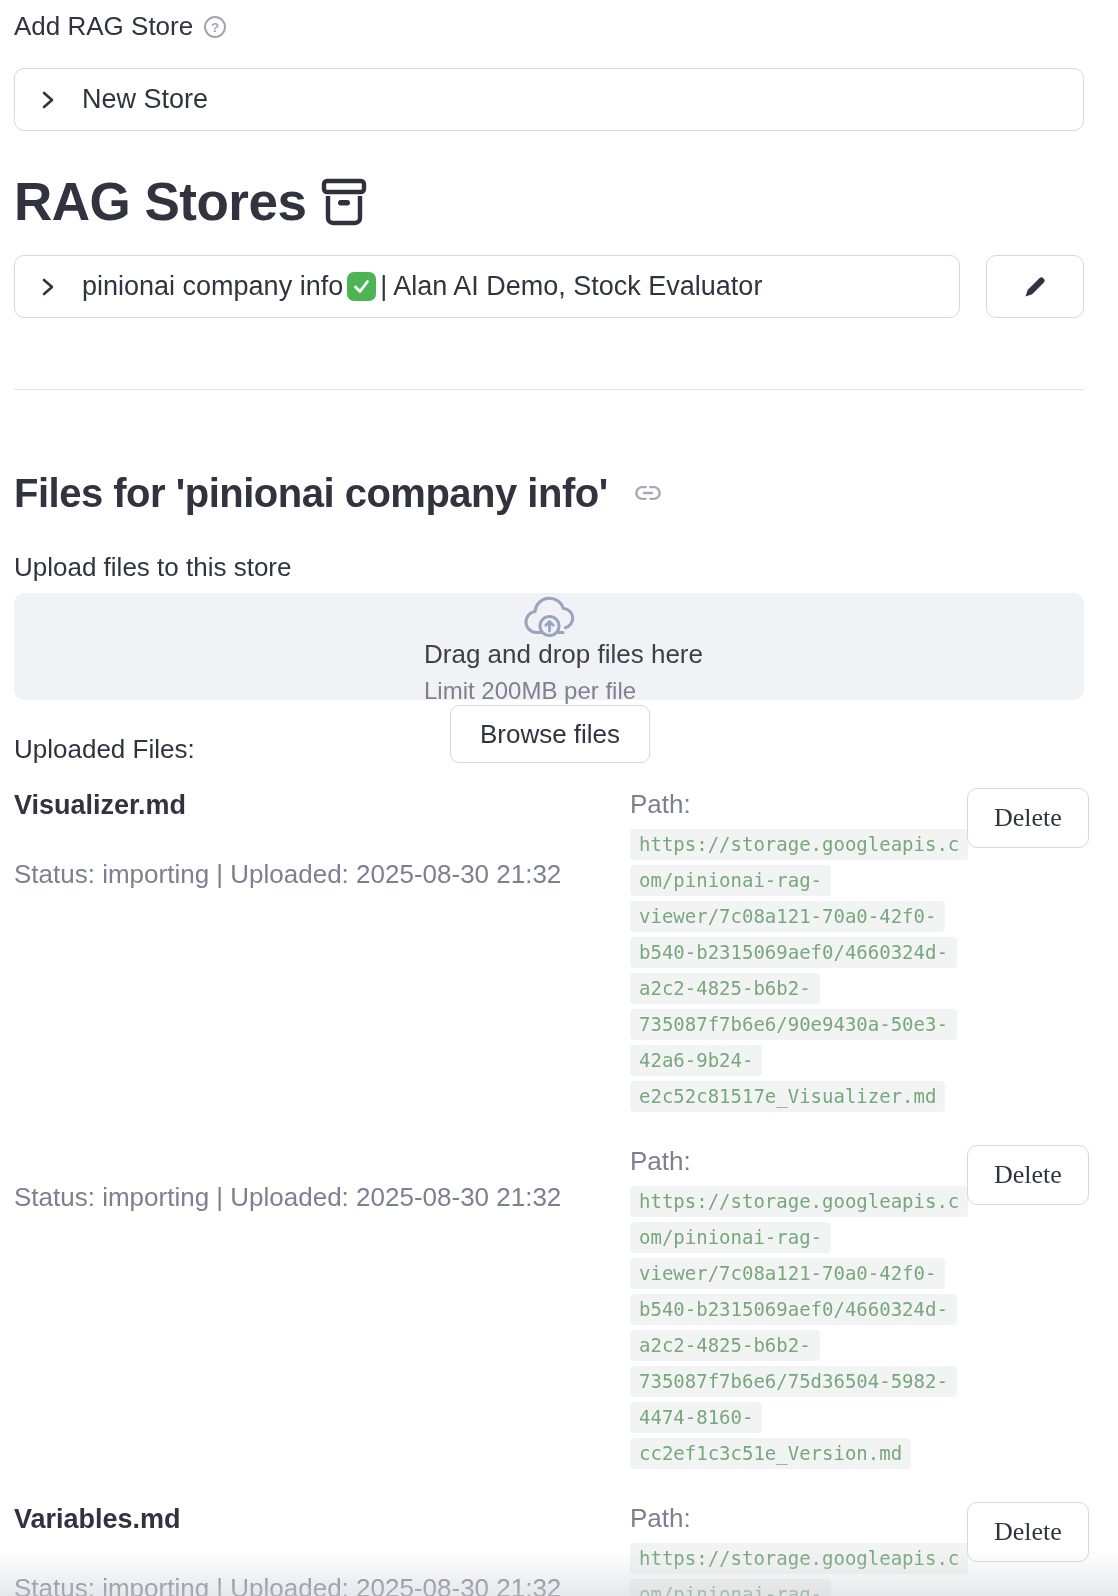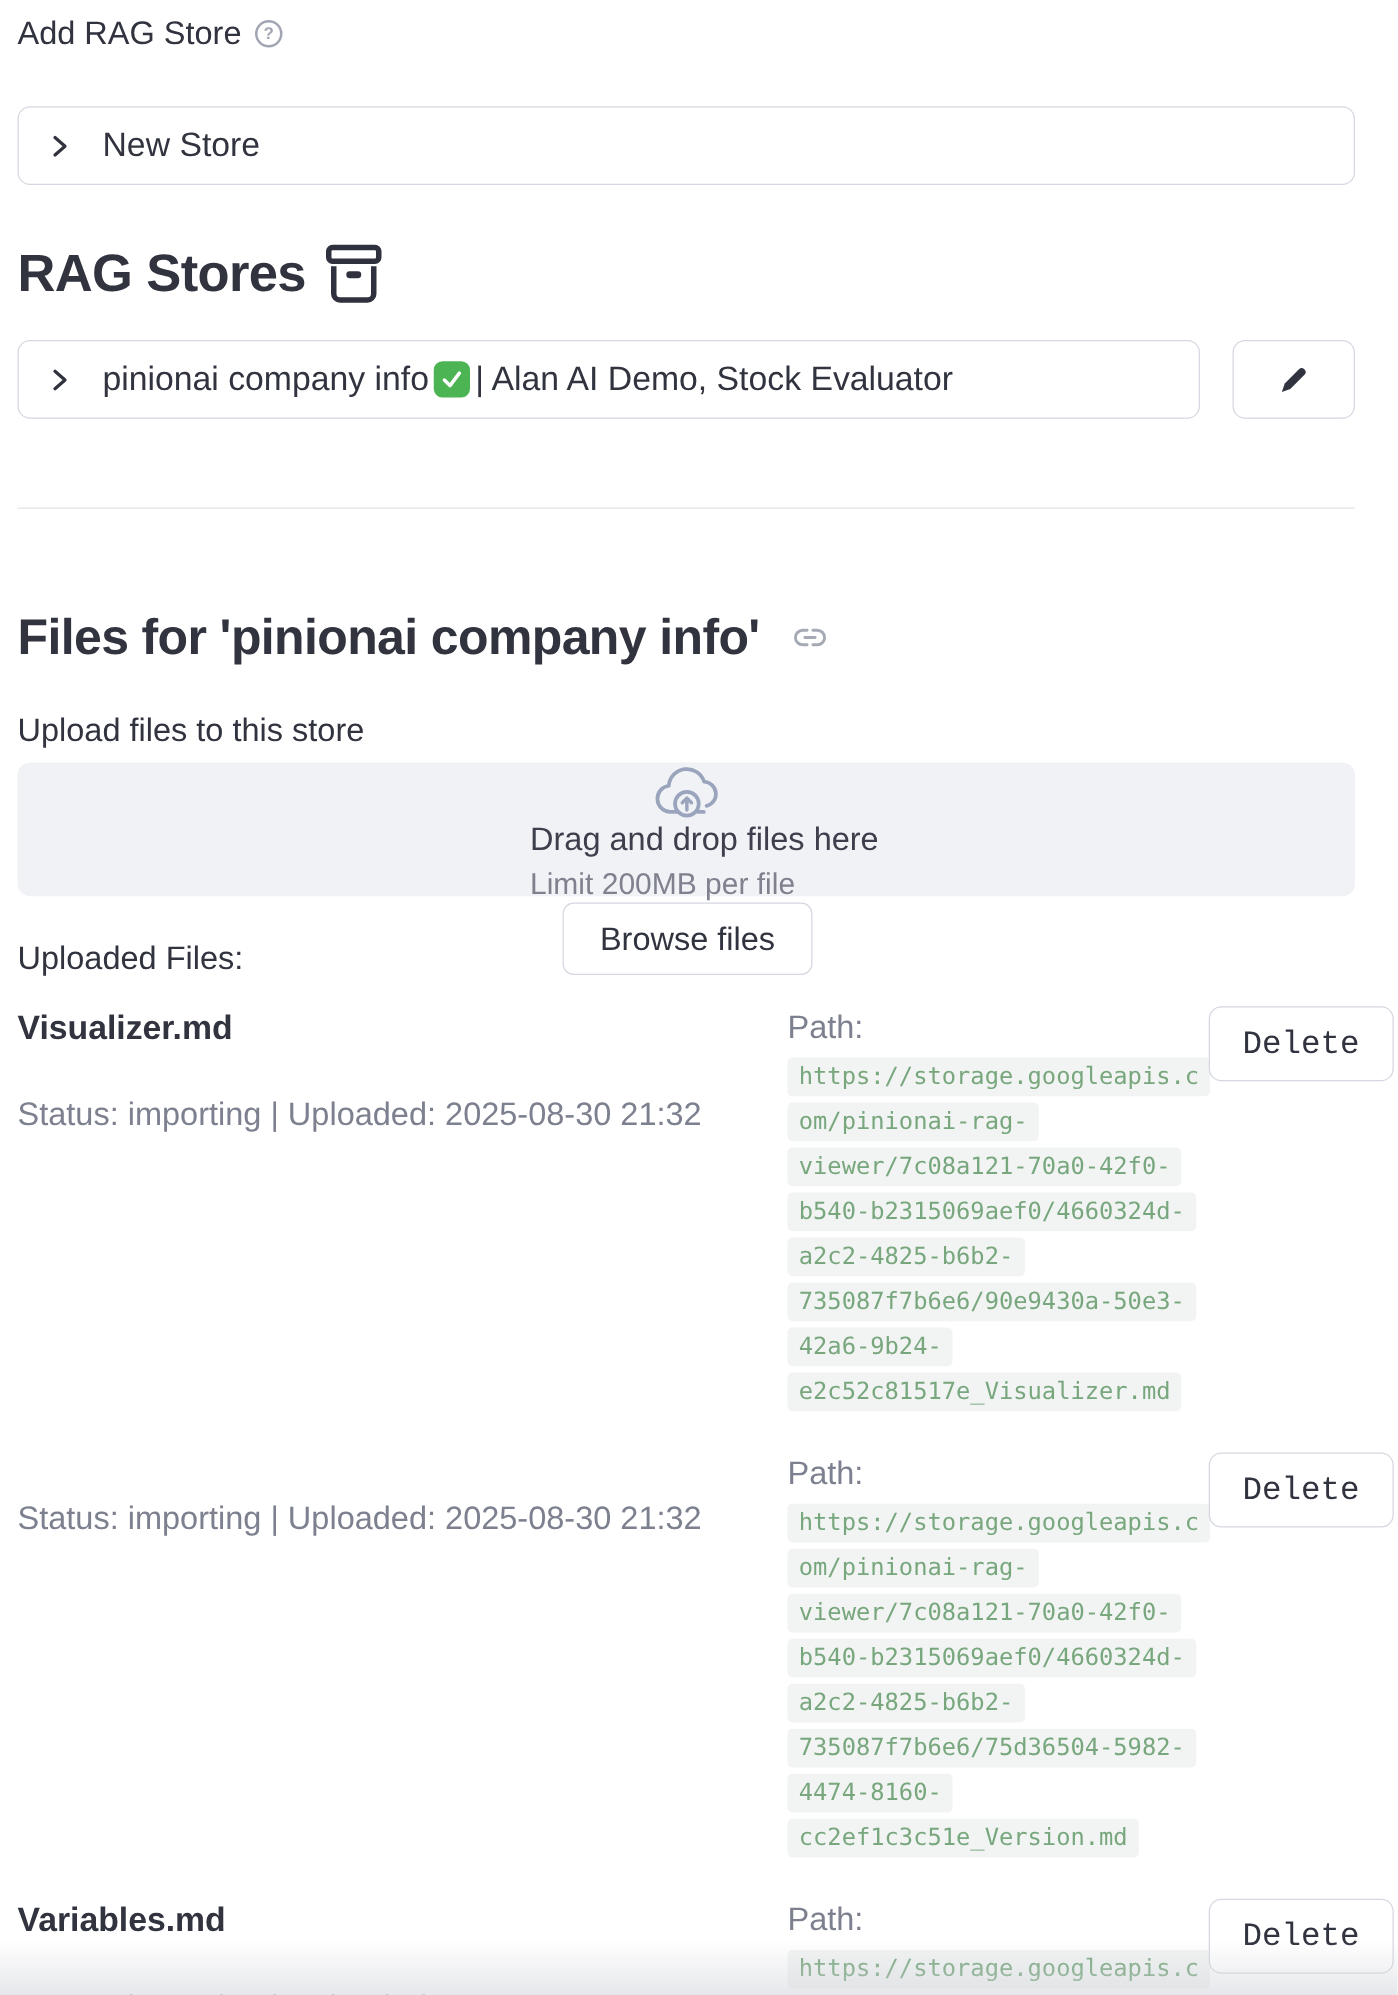--- a/index.html
+++ b/index.html
@@ -5,33 +5,33 @@
   * { margin:0; padding:0; box-sizing:border-box; }
   html,body { width:1118px; height:1596px; overflow:hidden; background:#ffffff; }
   body { font-family:"Liberation Sans","DejaVu Sans",sans-serif; color:#31333f; }
   .page { width:1118px; padding:10px 34px 0 14px; position:relative; }
 
   
   .widget-label { display:flex; align-items:center; gap:10px; font-size:26px; line-height:33px; }
   .help-icon { width:24px; height:24px; flex:none; }
 
   
-  .expander { margin-top:42px; height:63px; border:1px solid #d5d8e0; border-radius:10px;
+  .expander { margin-top:25px; height:63px; border:1px solid #d5d8e0; border-radius:10px;
               display:flex; align-items:center; gap:26px; padding:0 25px; font-size:27px;
               background:#fff; cursor:pointer; }
   .chev { width:16px; height:18px; flex:none; }
   .store-row { margin-top:28px; display:flex; gap:26px; }
   .store-expander { margin-top:0; flex:0 0 946px; }
   .store-label { display:flex; align-items:center; gap:4px; white-space:nowrap; }
   .check-emoji { width:29px; height:29px; border-radius:7px; background:#4cb452;
                  display:inline-flex; align-items:center; justify-content:center; flex:none; }
   .icon-btn { width:98px; height:63px; border:1px solid #d5d8e0; border-radius:10px; background:#fff;
               display:flex; align-items:center; justify-content:center; cursor:pointer; }
 
-  h1.rag-heading { margin-top:46px; font-size:42px; line-height:50px; font-weight:700;
+  h1.rag-heading { margin-top:46px; font-size:53px; line-height:50px; font-weight:700;
                    display:flex; align-items:center; gap:15px; letter-spacing:-0.5px; }
   hr.sep { border:none; border-top:1px solid #e2e3e8; margin-top:71px; }
   h2.files-heading { margin-top:79px; font-size:40px; line-height:48px; font-weight:700;
                      display:flex; align-items:center; gap:26px; letter-spacing:-0.5px; }
 
   .upload-label { margin-top:34px; font-size:26px; line-height:33px; }
 
   
   .dropzone { margin-top:9px; height:107px; background:#f0f2f6; border-radius:10px;
               display:flex; align-items:center; padding:0 24px 0 26px;flex-direction:column; }
@@ -49,21 +49,21 @@
   .file-row { display:grid; grid-template-columns:616px 316px 1fr; margin-bottom:28px; }
   .file-name { font-size:27px; line-height:34px; font-weight:700; }
   .file-status { margin-top:36px; font-size:26px; line-height:33px; color:#7d818f; }
   .path-label { font-size:26px; line-height:33px; color:#7d818f; }
   .path-code { margin-top:8px; }
   .code-line { display:table; white-space:pre; font-family:"DejaVu Sans Mono","Liberation Mono",monospace;
                font-size:19px; line-height:23px; color:#78a77e; background:#f2f4f3;
                padding:4px 9px; border-radius:4px; margin-bottom:5px; }
   .delete-btn { margin-left:21px; height:60px; padding:0 26px; font-size:26px; color:#31333f;
                 background:#fff; border:1px solid #d5d8e0; border-radius:10px; cursor:pointer;
-                font-family:Liberation Mono, monospace; align-self:start; }
+                font-family:Liberation Serif, serif; align-self:start; }
 
   
   .bottom-fade { position:fixed; left:0; right:0; bottom:0; height:44px; pointer-events:none;
                  background:linear-gradient(to bottom, rgba(227,228,232,0), rgba(210,212,218,0.55)); }
   svg { display:block; }
 </style>
 </head>
 <body>
 
 <div class="page">

